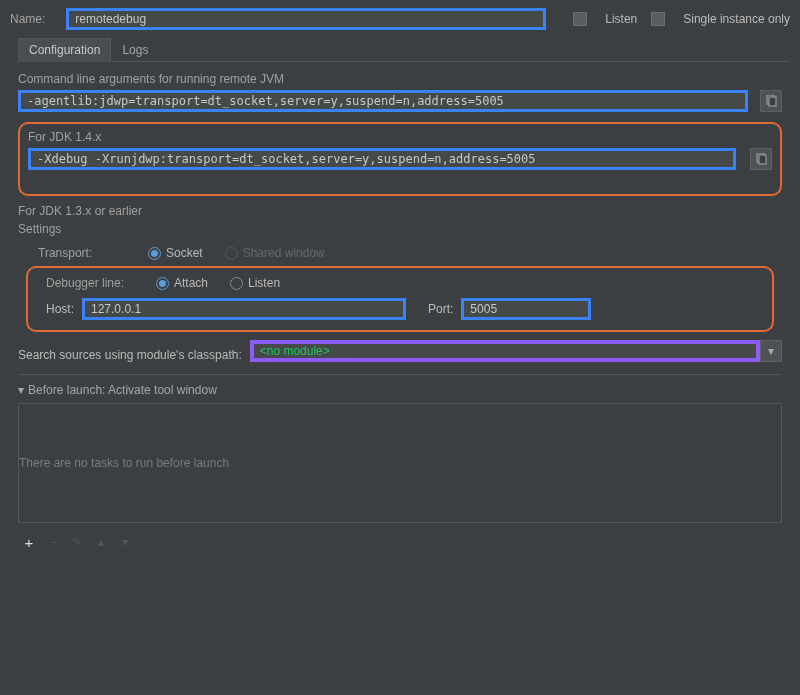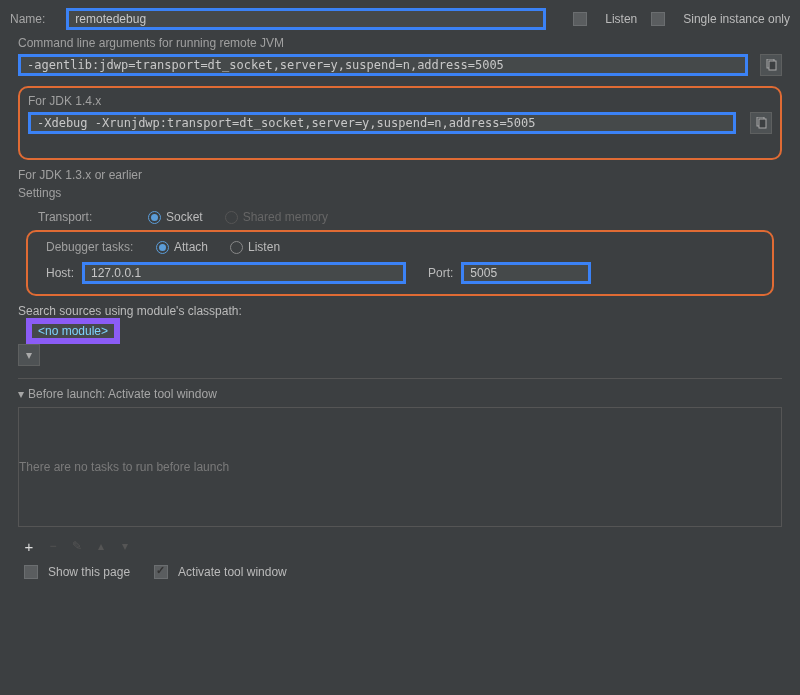--- a/index.html
+++ b/index.html
@@ -99,30 +99,30 @@
   .radio.checked::after {
     content: "";
     width: 7px; height: 7px; border-radius: 50%;
     background: #5b9dd9;
     position: absolute; top: 2px; left: 2px;
   }
   .radio.disabled { border-color: #555; }
   .radio-wrap { display:flex; align-items:center; margin-right: 22px; cursor:pointer;}
   .radio-wrap.disabled { color:#666; cursor:default;}
   .hostport { display:flex; align-items:center; gap:8px; }
-  .classpath-row { display:flex; align-items:flex-start; margin: 8px 0 12px 0; flex-direction: column; }
+  .classpath-row { display:flex; align-items:flex-end; margin: 8px 0 12px 0; }
   .classpath-row .select {
     flex: 1;
     background: #45494a;
-    border: 6px solid #8b5cf6;
+    border: 4px solid #8b5cf6;
     height: 22px;
     display: flex; align-items:center;
     padding: 0 6px;
     margin-left: 8px;
-    color: #7dd3fc;
+    color: #22c55e;
   }
   .select-arrow {
     width: 22px; height: 22px;
     background: #4e5254;
     border: 1px solid #5e6060;
     display:flex; align-items:center; justify-content:center;
     cursor:pointer;
   }
   .before-launch-hdr {
     display:flex; align-items:center; gap:4px;
@@ -156,20 +156,24 @@
     <span class="label">Name:</span>
     <input type="text" value="remotedebug" style="">
     <div class="top-checks">
       <span class="checkbox"></span>
       <span>Listen</span>
       <span class="checkbox"></span>
       <span>Single instance only</span>
     </div>
   </div>
 
+  <div class="tabs">
+    <div class="tab active">Configuration</div>
+    <div class="tab">Logs</div>
+  </div>
 
   <div class="content">
 
     <span class="section-label">Command line arguments for running remote JVM</span>
     <div class="cmd-row">
       <input type="text" class="code" value="-agentlib:jdwp=transport=dt_socket,server=y,suspend=n,address=5005" style="">
       <div class="copy-btn">
         <span>
           <svg width="12" height="12" viewBox="0 0 12 12">
               <rect x="2" y="0" width="7" height="9" fill="none" stroke="#a8a8a8"></rect>
@@ -199,27 +203,27 @@
     <span class="section-label">Settings</span>
     <div class="settings">
       <div class="settings-row">
         <span class="slabel">Transport:</span>
         <span class="radio-wrap">
           <span class="radio checked"></span>
             <span>Socket</span>
         </span>
         <span class="radio-wrap disabled">
           <span class="radio disabled"></span>
-            <span>Shared memory</span>
+            <span>Shared window</span>
         </span>
       </div>
 
       <div class="highlight-box" style="margin:0 8px 8px 8px;">
         <div class="settings-row" style="padding:2px 10px 8px 10px;">
-          <span class="slabel">Debugger tasks:</span>
+          <span class="slabel">Debugger line:</span>
           <span class="radio-wrap">
             <span class="radio checked"></span>
               <span>Attach</span>
           </span>
           <span class="radio-wrap">
             <span class="radio"></span>
               <span>Listen</span>
           </span>
         </div>
         <div class="settings-row hostport" style="padding:0 10px 2px 10px;">
@@ -262,25 +266,15 @@
         <span>✎</span>
       </span>
       <span class="tbtn disabled">
         <span>▴</span>
       </span>
       <span class="tbtn disabled">
         <span>▾</span>
       </span>
     </div>
 
-    <div class="bottom-checks">
-      <span style="display:flex;align-items:center;gap:6px;">
-        <span class="checkbox"></span>
-        <span>Show this page</span>
-      </span>
-      <span style="display:flex;align-items:center;gap:6px;">
-        <span class="checkbox checked"></span>
-        <span>Activate tool window</span>
-      </span>
-    </div>
 
   </div>
 </div>
 
 </body></html>

